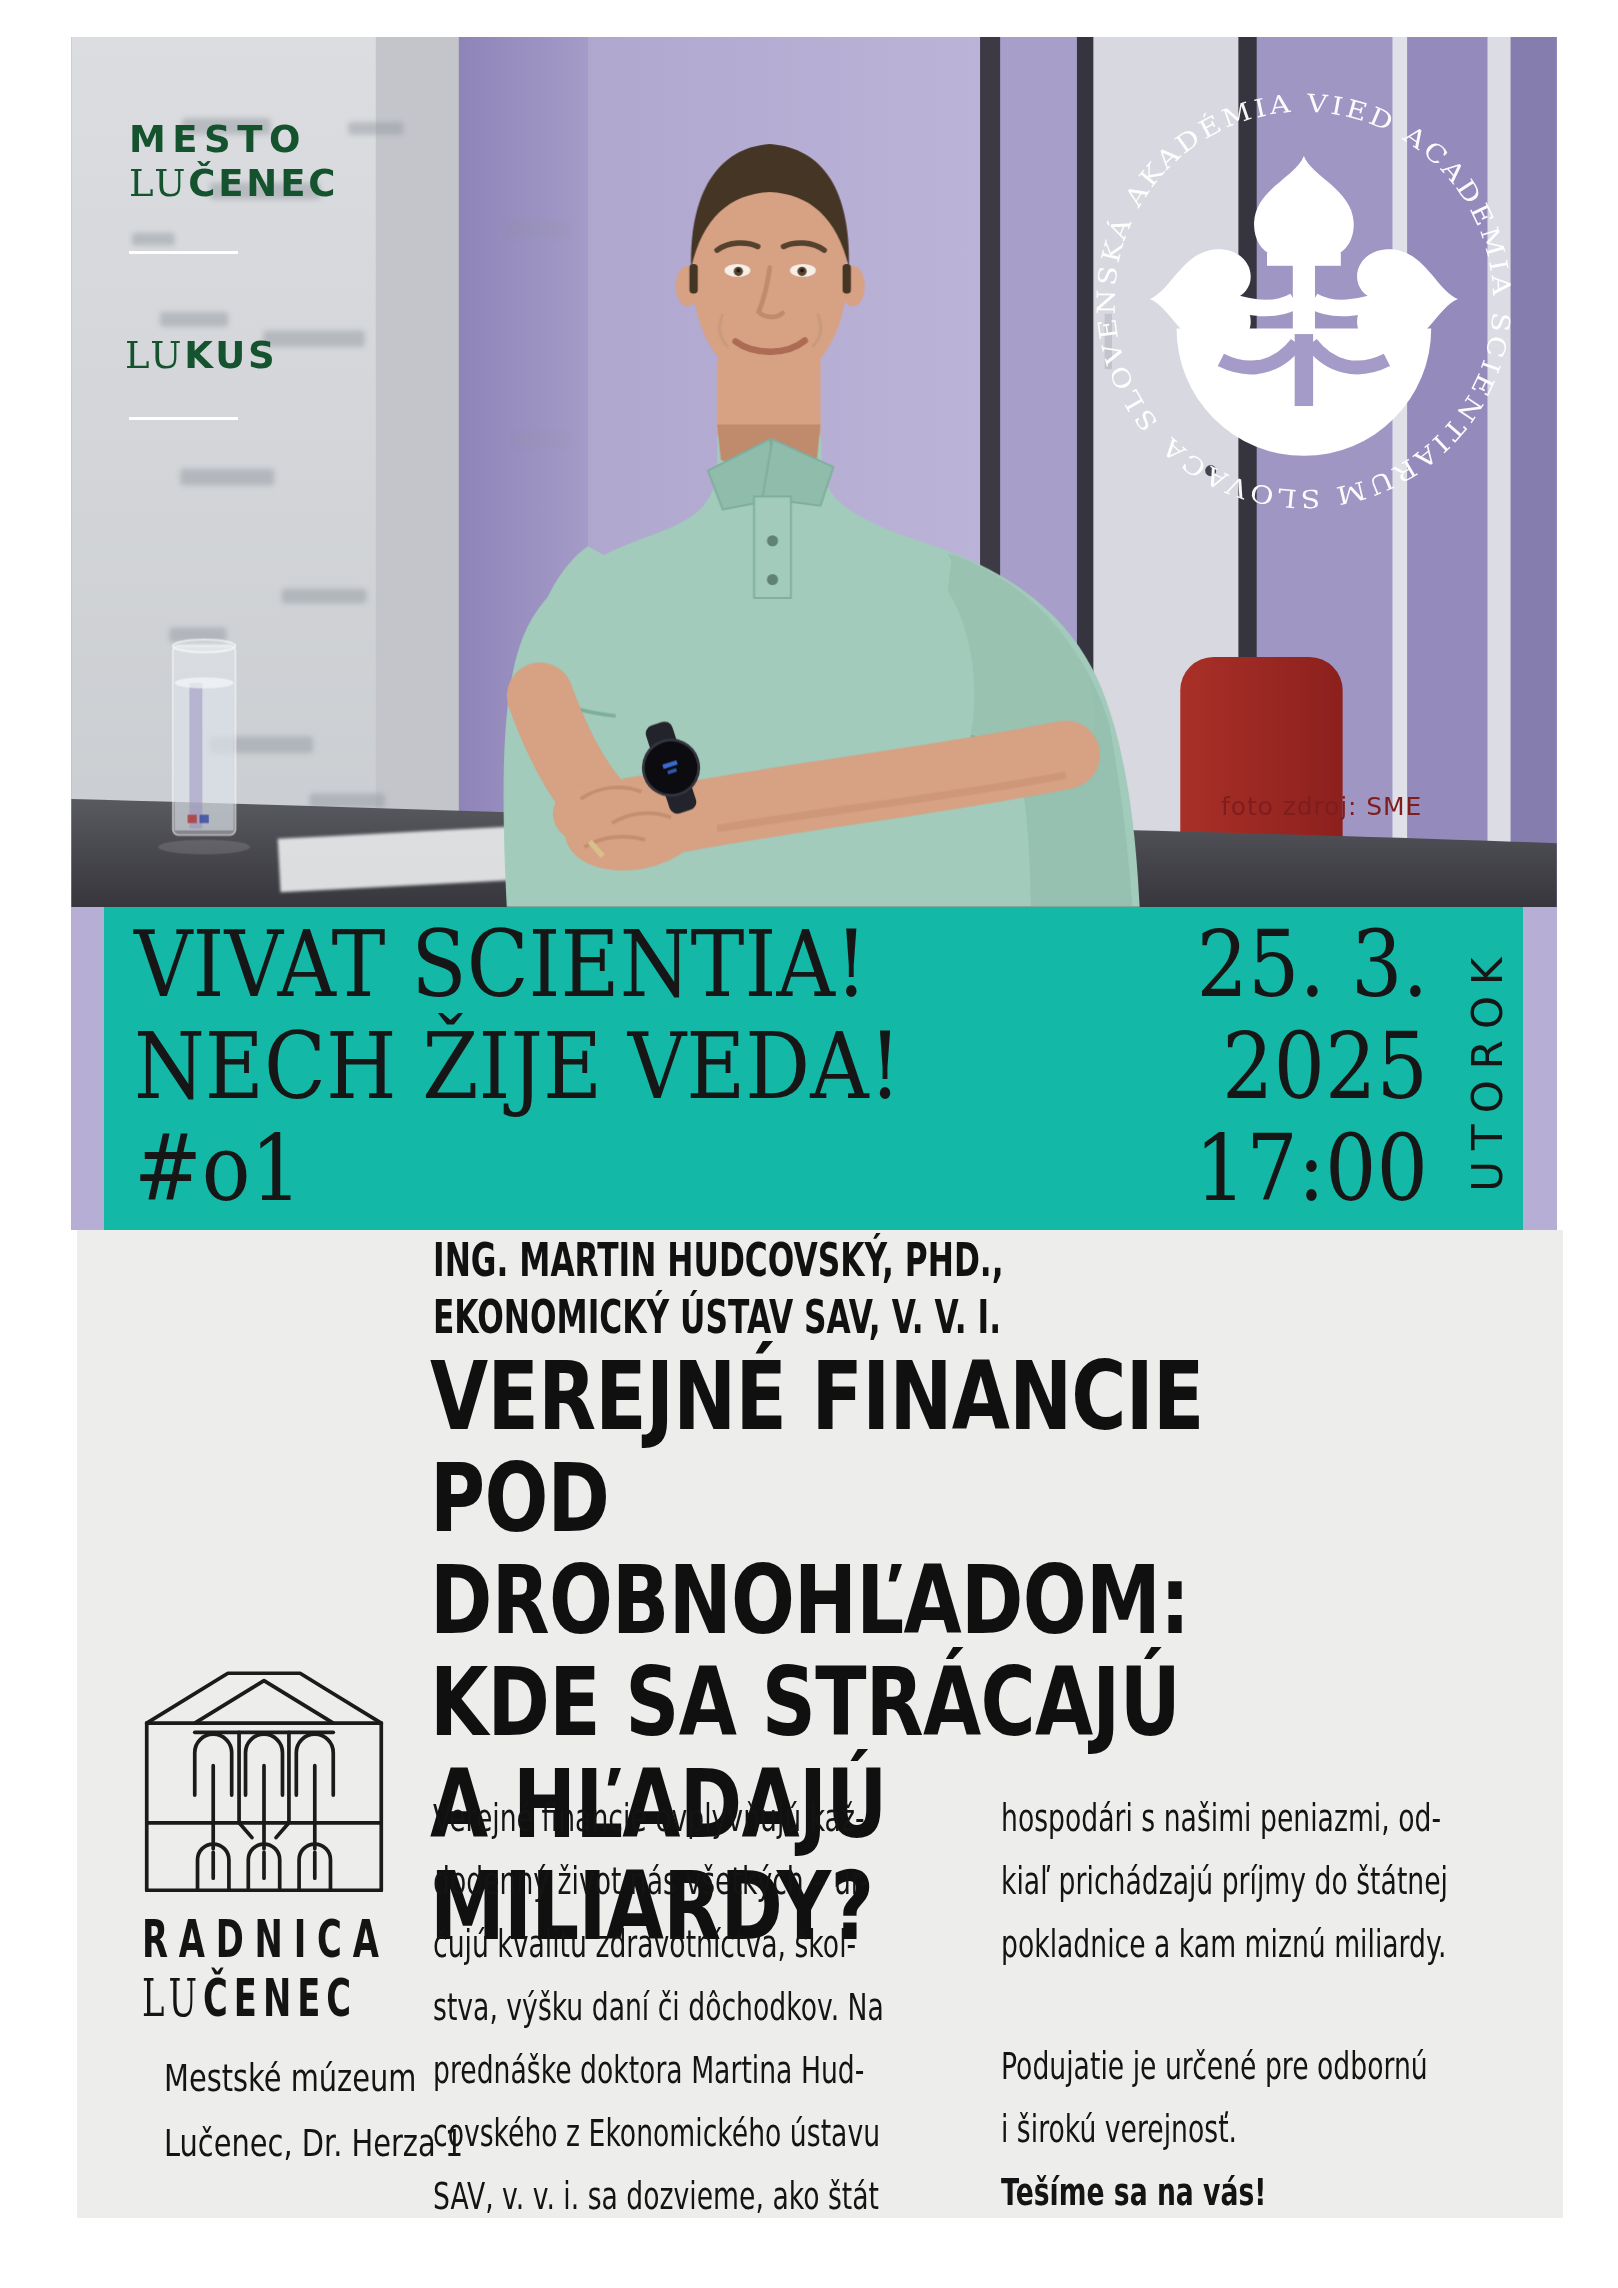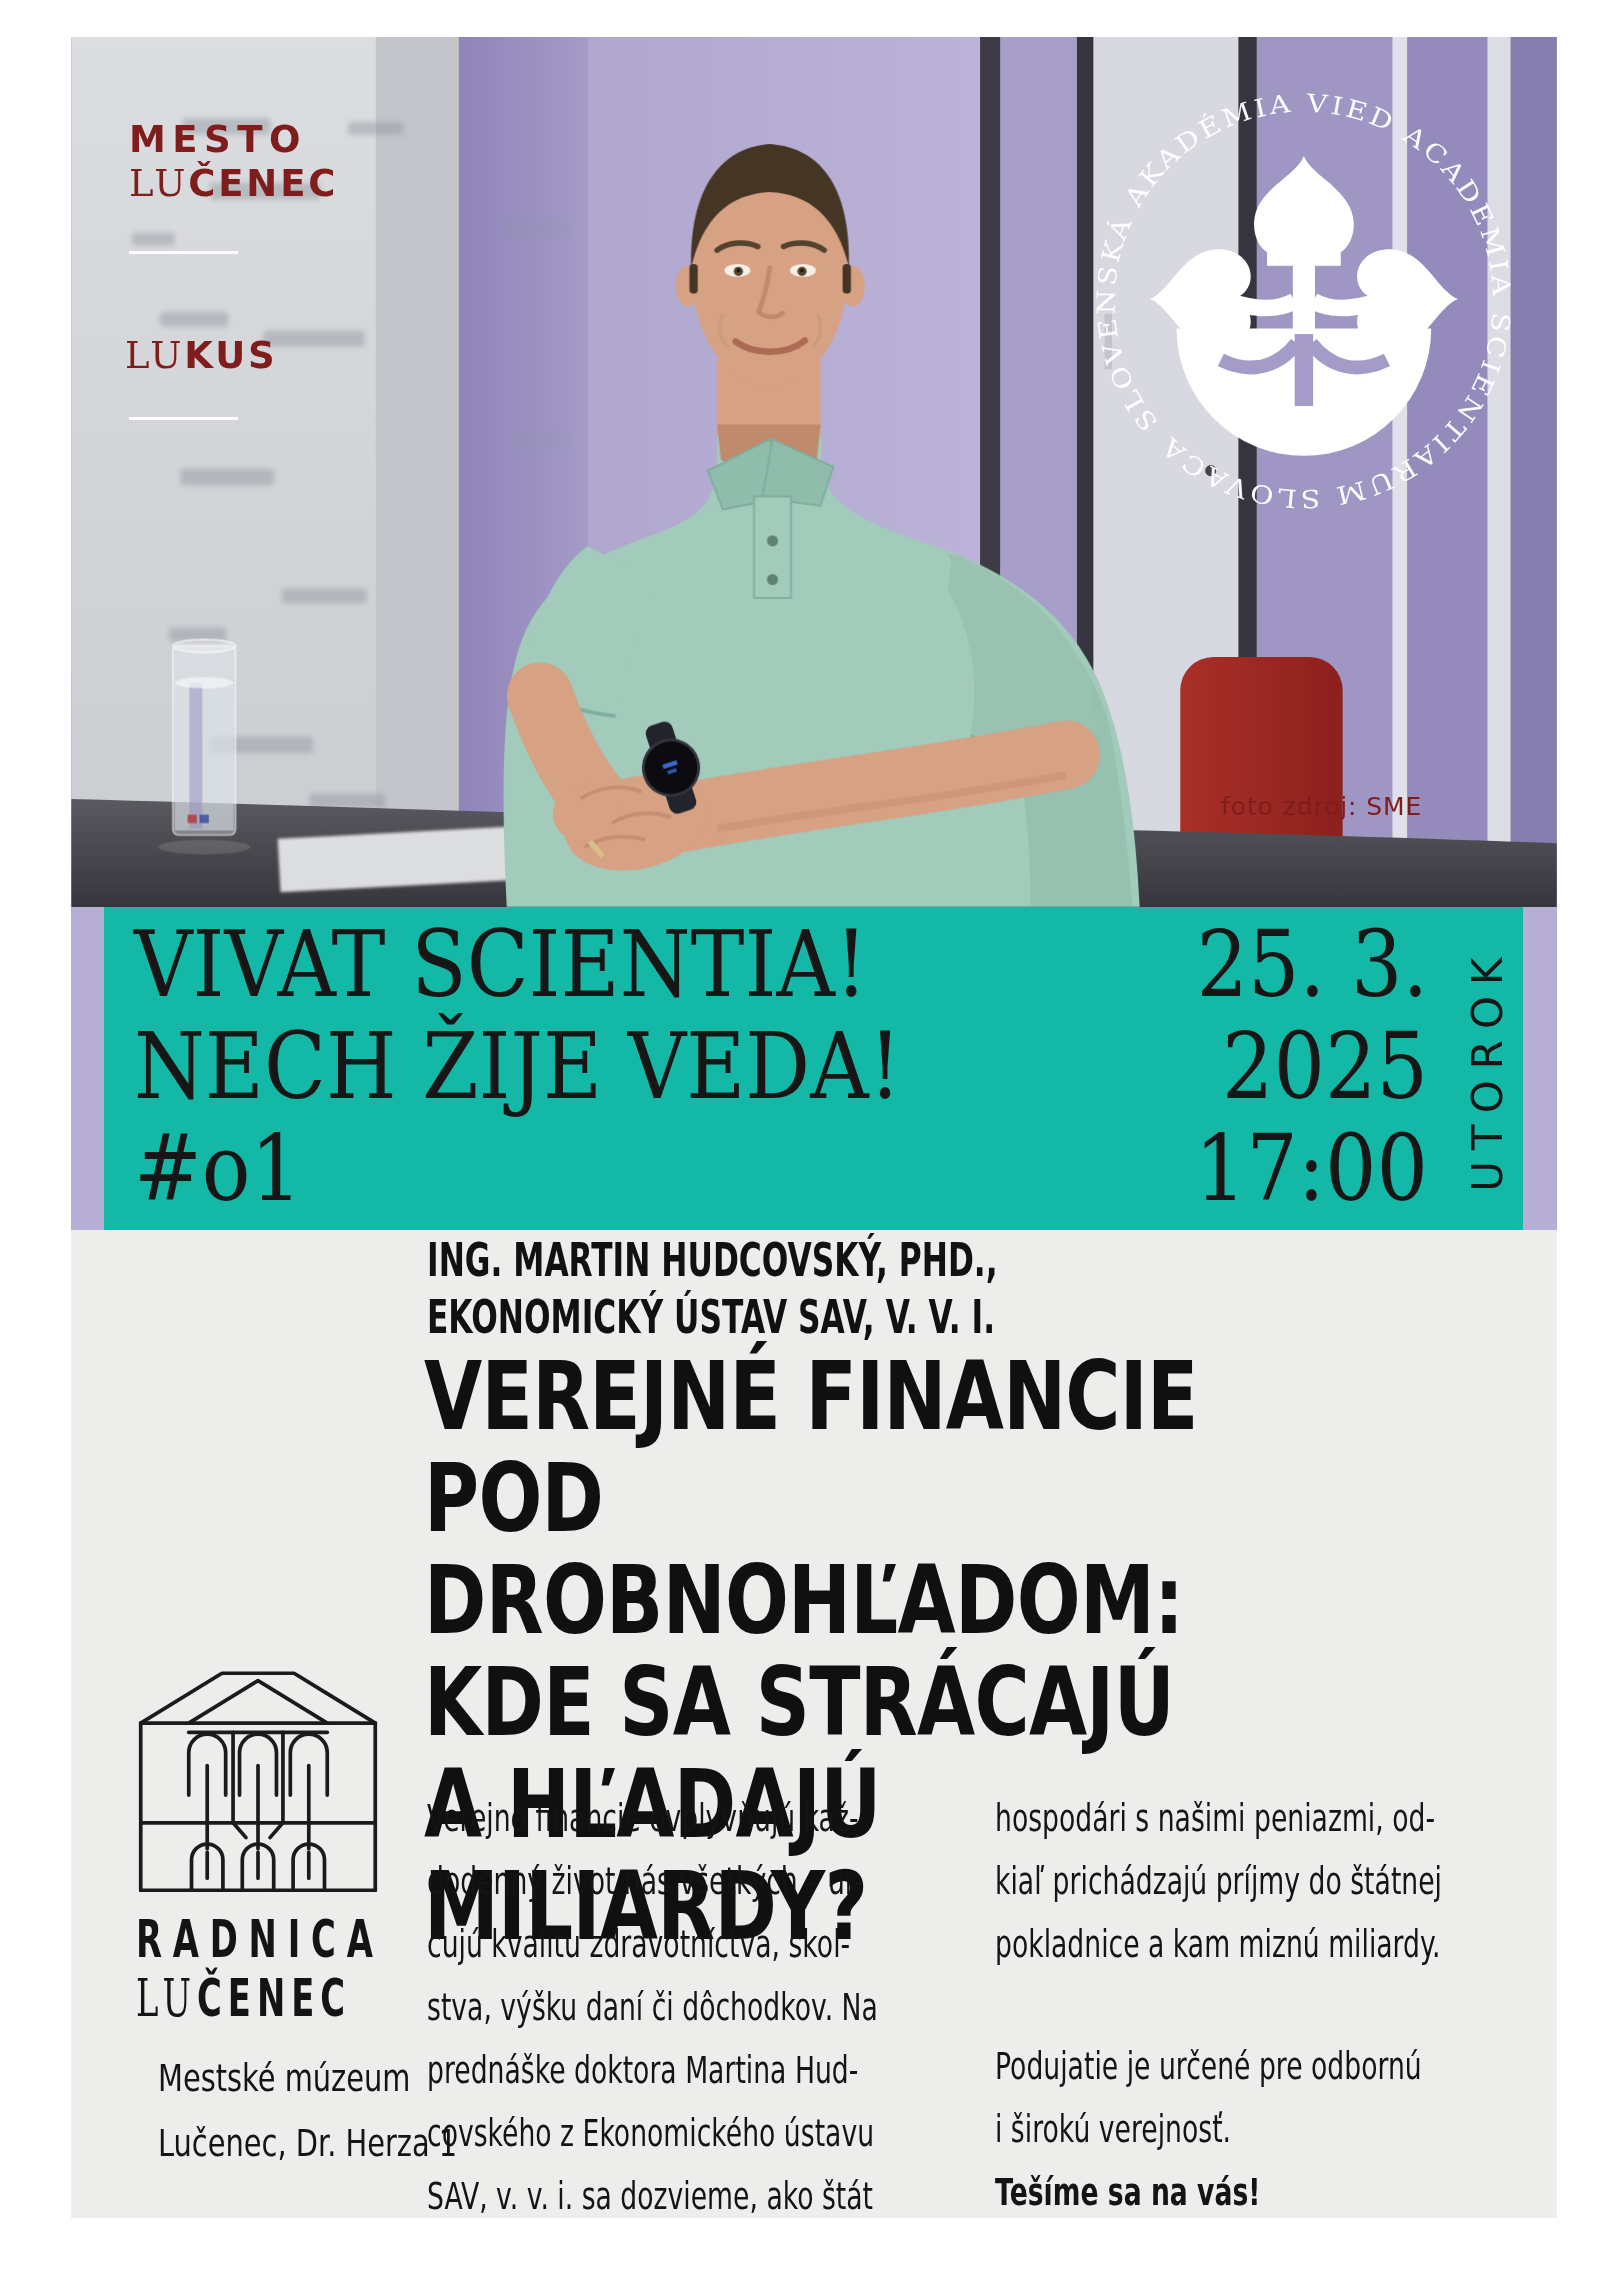--- a/index.html
+++ b/index.html
@@ -4,37 +4,37 @@
 <style>
   html,body{margin:0;padding:0;background:#ffffff;}
   .page{position:relative;width:1619px;height:2289px;background:#ffffff;overflow:hidden;
         font-family:"DejaVu Sans",sans-serif;color:#151515;}
   .abs{position:absolute;}
   .pre{white-space:pre-line;}
   .poster{position:absolute;left:71px;top:37px;width:1486px;height:2181px;}
   
   .photo{position:absolute;left:0;top:0;width:1486px;height:870px;overflow:hidden;background:#b0a7cf;}
   .photo svg{position:absolute;left:0;top:0;}
-  .wlogo{color:#7f1d1d;line-height:1.18;}
+  .wlogo{color:#14532d;line-height:1.18;}
   .wlogo .l1{font-weight:bold;font-size:37px;letter-spacing:6.5px;}
   .wlogo .serif{font-family:"DejaVu Serif",serif;font-weight:400;font-size:37px;letter-spacing:2.8px;}
   .wlogo .bold{font-weight:bold;font-size:37px;letter-spacing:2.8px;}
   .wline{background:#ffffff;height:2.8px;width:109px;}
   .credit{font-size:25px;color:#7f1d1d;letter-spacing:0.9px;}
   
   .banner{position:absolute;left:0;top:870px;width:1486px;height:323px;background:#14b8a6;}
   .stripe{position:absolute;top:0;height:323px;background:#b7aed6;}
   .banner-lines{font-family:"DejaVu Serif",serif;font-size:92px;line-height:102px;
                 transform:scaleX(.88);transform-origin:0 0;color:#161616;}
   .banner-date{font-family:"DejaVu Serif",serif;font-size:92px;line-height:102px;text-align:right;
                 transform:scaleX(.88);transform-origin:100% 0;color:#161616;}
   .weekday{width:295px;height:50px;text-align:center;transform:rotate(-90deg);
            font-size:42px;letter-spacing:11px;color:#161616;}
   
-  .content{position:absolute;left:0;top:1193px;width:1486px;height:988px;background:#ededec;}
+  .content{position:absolute;left:6px;top:1193px;width:1486px;height:988px;background:#ededec;}
   .speaker{font-weight:bold;font-size:46px;line-height:57px;transform:scaleX(.68);
            transform-origin:0 0;color:#111;}
   .title{font-weight:bold;font-size:94px;line-height:102px;letter-spacing:-0.9px;
          transform:scaleX(.80);transform-origin:0 0;color:#101010;}
   .body{font-size:37px;line-height:63px;transform:scaleX(.72);transform-origin:0 0;color:#141414;width:701px;}
   .body .p2{margin-top:59px;}
   .body .p3{font-weight:bold;}
   .vname{transform:scaleX(.65);transform-origin:0 0;white-space:nowrap;color:#141414;}
   .vname .n1{font-weight:bold;font-size:52px;letter-spacing:16.6px;}
   .vname .serif{font-family:"DejaVu Serif",serif;font-weight:400;font-size:52px;letter-spacing:9.2px;}

